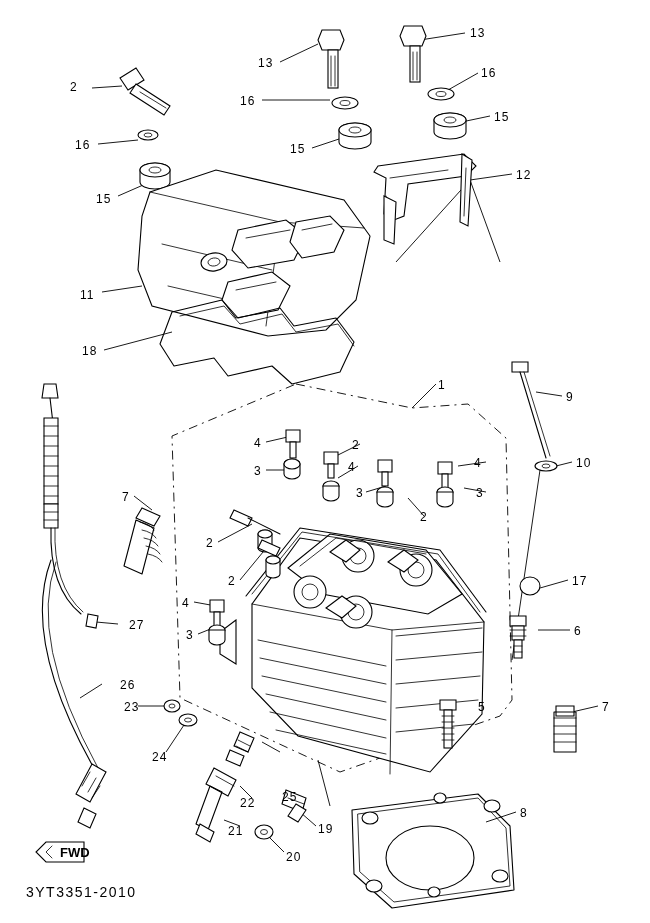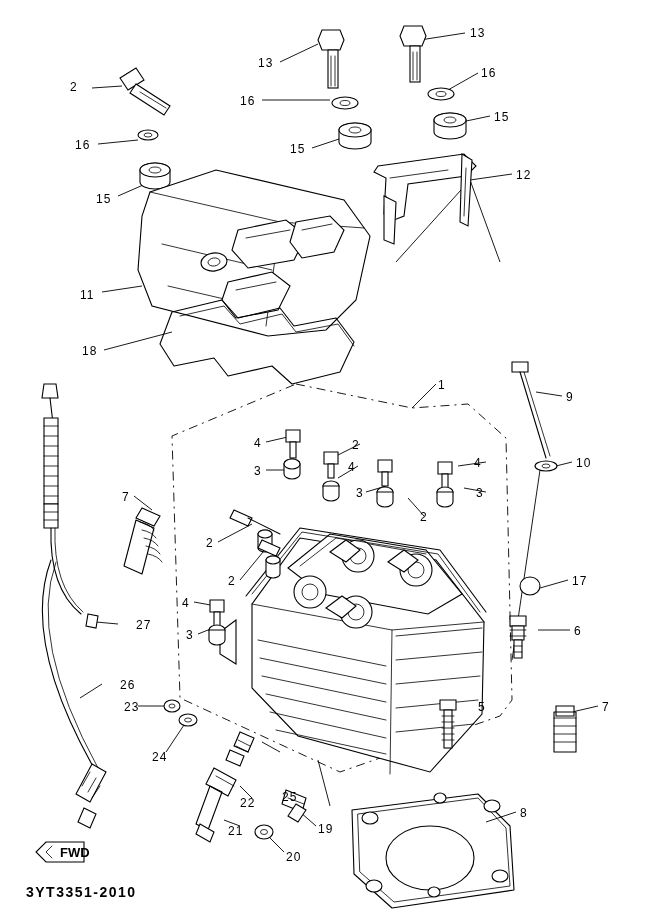--- a/index.html
+++ b/index.html
@@ -1,20 +1,20 @@
 <!DOCTYPE html>
 <html><head>
 <meta charset="utf-8">
 <style>
   html,body{margin:0;padding:0;background:#fff;}
   body{width:650px;height:923px;font-family:"Liberation Sans",sans-serif;color:#000;}
   #stage{position:relative;width:650px;height:923px;overflow:hidden;background:#fff;}
   svg{position:absolute;top:0;left:0;width:650px;height:923px;}
   .lbl{position:absolute;font-family:"Liberation Sans",sans-serif;font-size:12px;letter-spacing:1px;color:#000;white-space:nowrap;}
-  .partcode{position:absolute;left:26px;top:884px;font-family:"Liberation Sans",sans-serif;font-size:14px;letter-spacing:1.5px;font-weight:bold;}
+  .partcode{position:absolute;left:26px;top:884px;font-family:"Liberation Sans",sans-serif;font-size:14px;letter-spacing:1.5px;}
   .fwdtxt{position:absolute;left:60px;top:845px;font-size:13px;font-weight:bold;letter-spacing:0px;}
 </style>
 </head>
 <body>
 
 <div id="stage">
 
   <svg viewBox="0 0 650 923" xmlns="http://www.w3.org/2000/svg">
     <defs>
       <style>
@@ -352,21 +352,21 @@
   <div class="lbl" style="left:356px;top:486px;">3</div>
   <div class="lbl" style="left:476px;top:486px;">3</div>
   <div class="lbl" style="left:420px;top:510px;">2</div>
   <div class="lbl" style="left:122px;top:490px;">7</div>
   <div class="lbl" style="left:206px;top:536px;">2</div>
   <div class="lbl" style="left:228px;top:574px;">2</div>
   <div class="lbl" style="left:572px;top:574px;">17</div>
   <div class="lbl" style="left:182px;top:596px;">4</div>
   <div class="lbl" style="left:574px;top:624px;">6</div>
   <div class="lbl" style="left:186px;top:628px;">3</div>
-  <div class="lbl" style="left:136px;top:618px;text-align:right;">27</div>
+  <div class="lbl" style="left:129px;top:618px;text-align:right;">27</div>
   <div class="lbl" style="left:602px;top:700px;">7</div>
   <div class="lbl" style="left:478px;top:700px;">5</div>
   <div class="lbl" style="left:120px;top:678px;">26</div>
   <div class="lbl" style="left:124px;top:700px;">23</div>
   <div class="lbl" style="left:152px;top:750px;">24</div>
   <div class="lbl" style="left:282px;top:790px;">25</div>
   <div class="lbl" style="left:520px;top:806px;">8</div>
   <div class="lbl" style="left:240px;top:796px;">22</div>
   <div class="lbl" style="left:228px;top:824px;">21</div>
   <div class="lbl" style="left:318px;top:822px;">19</div>

